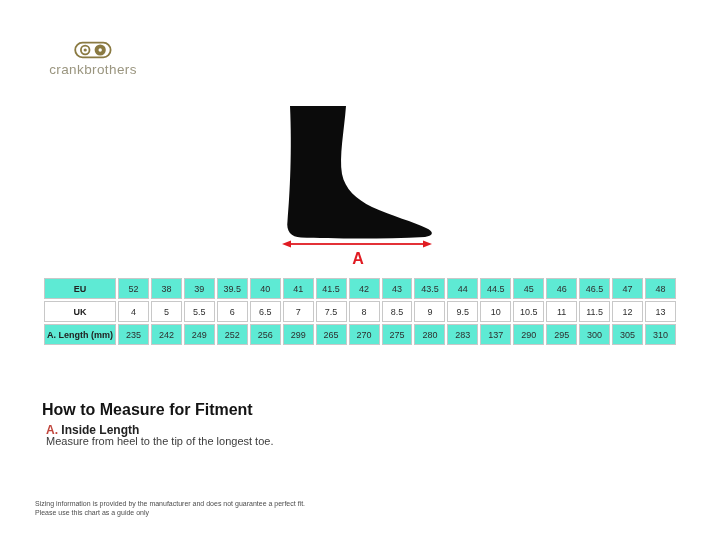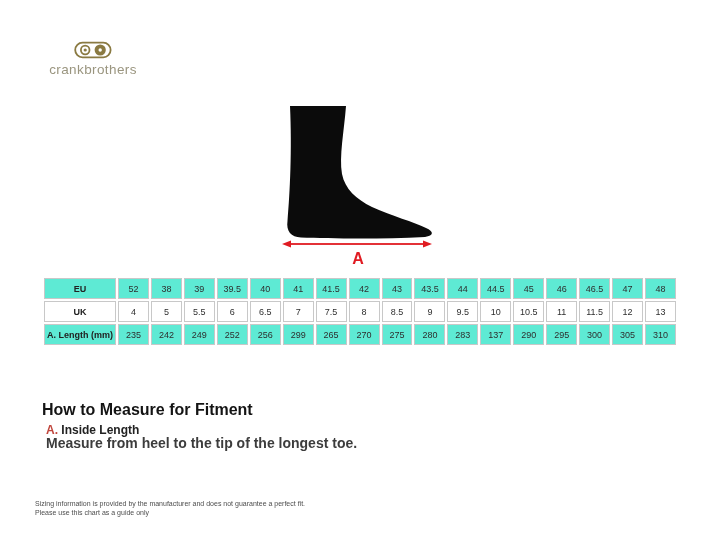--- a/index.html
+++ b/index.html
@@ -39,21 +39,21 @@
     position:absolute; left:42px; top:390px;
     font-size:16px; font-weight:700; color:#141414;
   }
   .measure-item-title {
     position:absolute; left:46px; top:412px;
     font-size:12px; font-weight:700; color:#222;
   }
   .measure-item-title .letter { color:#c0453c; }
   .measure-item-desc {
     position:absolute; left:46px; top:424px;
-    font-size:14px; font-weight:700; color:#3c3c3c;
+    font-size:11px; font-weight:400; color:#3c3c3c;
   }
   
   .footer-note {
     position:absolute; left:35px; top:488px;
     font-size:7px; line-height:1.3; color:#4d4d4d;
   }
 </style>
 </head>
 <body>
 

